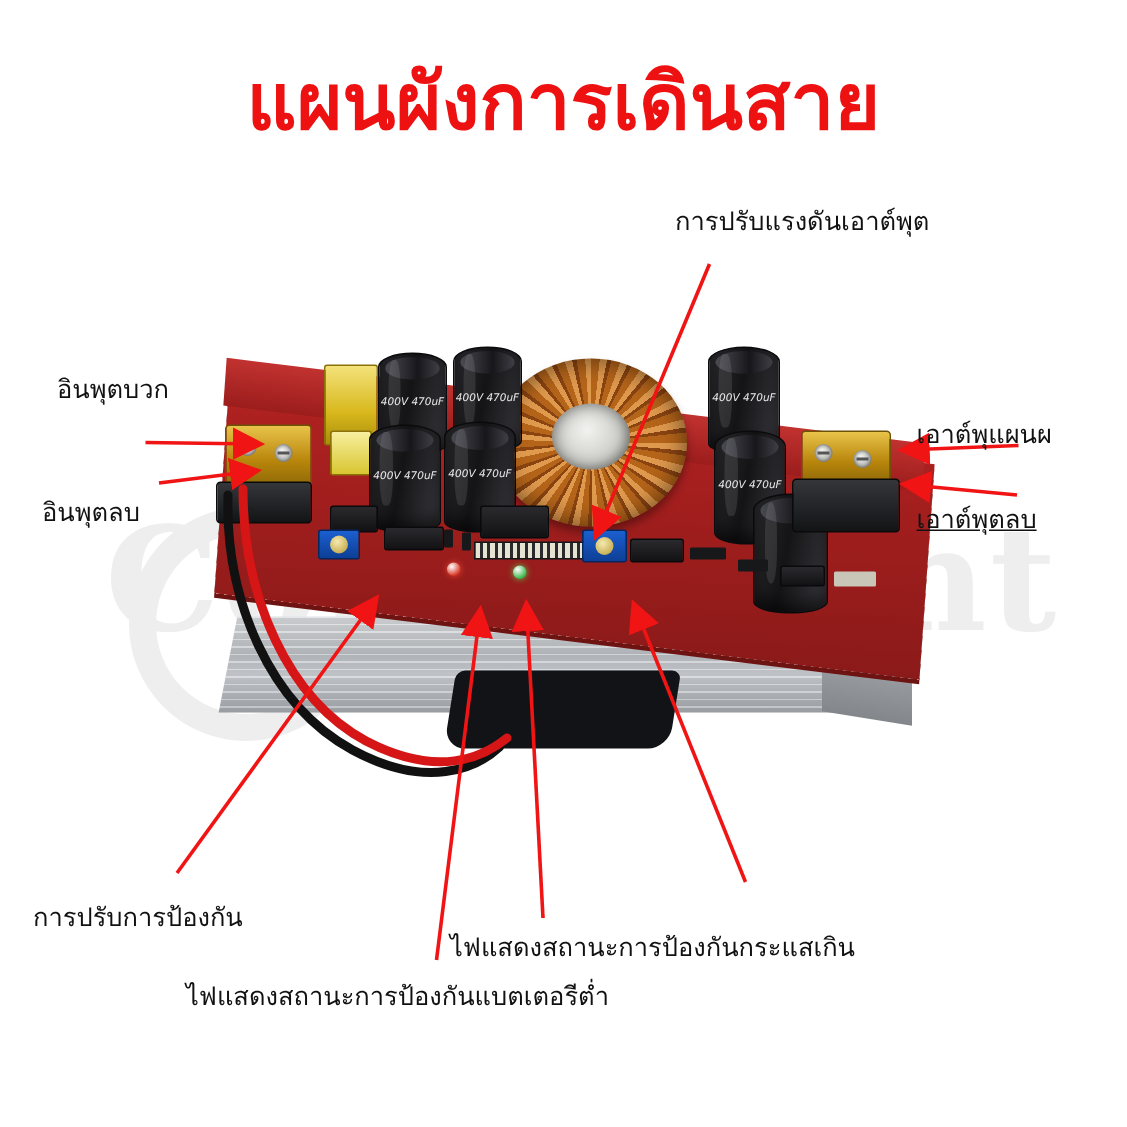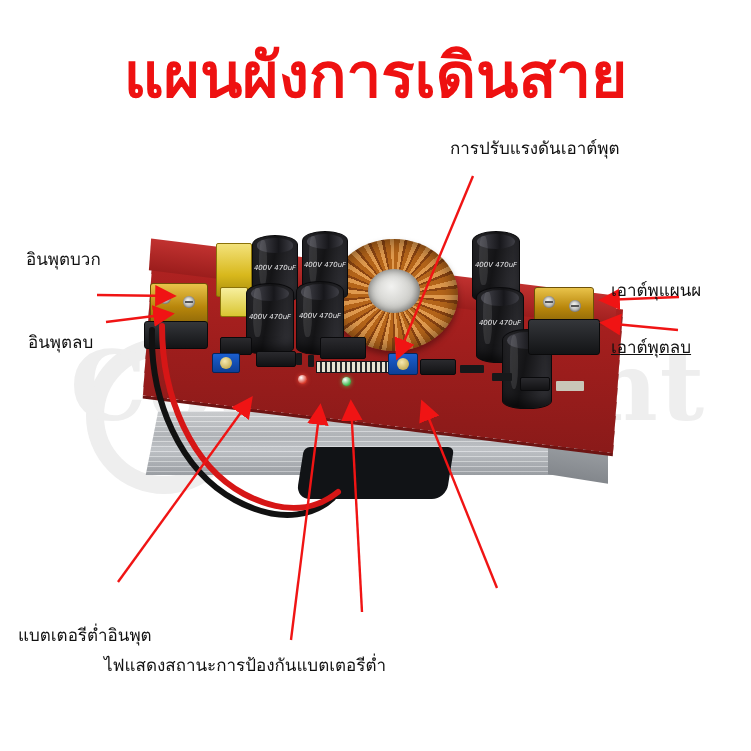--- a/index.html
+++ b/index.html
@@ -17,21 +17,21 @@
   }
 
   
   .title {
     position: absolute;
     top: 26px;
     left: 0;
     width: 751px;
     text-align: center;
     font-family: "DejaVu Sans", sans-serif;
-    font-size: 62px;
+    font-size: 52px;
     font-weight: bold;
     color: #ee1111;
     letter-spacing: 0px;
     white-space: nowrap;
   }
 
   
   .watermark {
     position: absolute;
     left: 70px;
@@ -418,27 +418,28 @@
       <path d="M678,330 L604,323"></path>
       <path d="M118,582 L250,400"></path>
       <path d="M291,640 L320,408"></path>
       <path d="M362,612 L351,404"></path>
       <path d="M497,588 L423,404"></path>
     </g>
   </svg>
 
   <div class="lbl" style="left:450px; top:138px;">การปรับแรงดันเอาต์พุต</div>
 
-  <div class="lbl" style="left:26px; top:249px;font-family:Liberation Serif, serif;">อินพุตบวก</div>
+  <div class="lbl" style="left:38px; top:249px;font-family:Liberation Serif, serif;">อินพุตบวก</div>
 
   <div class="lbl" style="left:28px; top:332px;text-align:center;">อินพุตลบ</div>
 
   <div class="lbl" style="left:611px; top:280px;">เอาต์พุแผนผ</div>
 
   <div class="lbl" style="left:611px; top:337px;text-decoration:underline;">เอาต์พุตลบ</div>
 
-  <div class="lbl" style="left:18px; top:625px;">แบตเตอรีต่ำอินพุต</div>
-
-  <div class="lbl" style="left:104px; top:655px;">ไฟแสดงสถานะการป้องกันแบตเตอรีต่ำ</div>
-
+  <div class="lbl" style="left:22px; top:602px;">การปรับการป้องกัน</div>
+
+  <div class="lbl" style="left:124px; top:655px;">ไฟแสดงสถานะการป้องกันแบตเตอรีต่ำ</div>
+
+  <div class="lbl" style="left:300px; top:622px;">ไฟแสดงสถานะการป้องกันกระแสเกิน</div>
 
 
 </div>
 
 </body></html>

